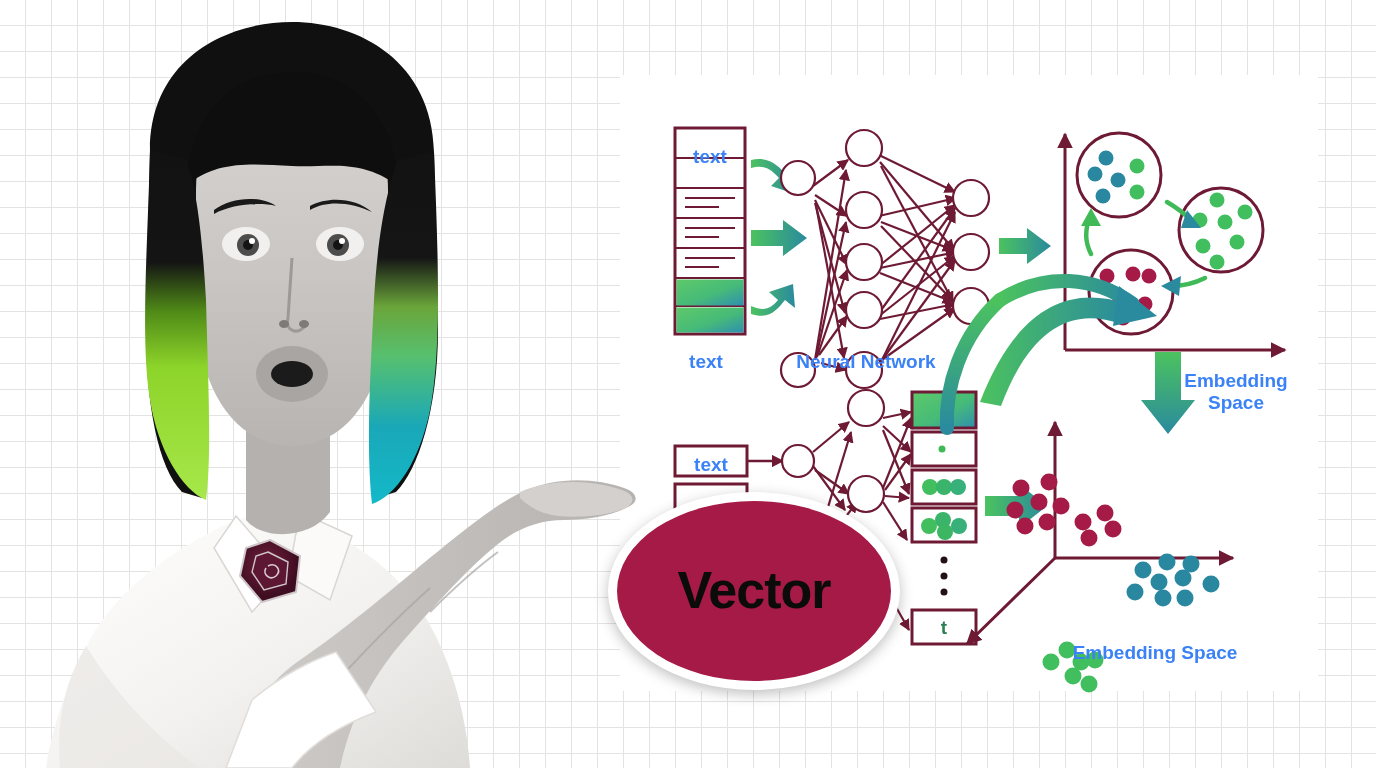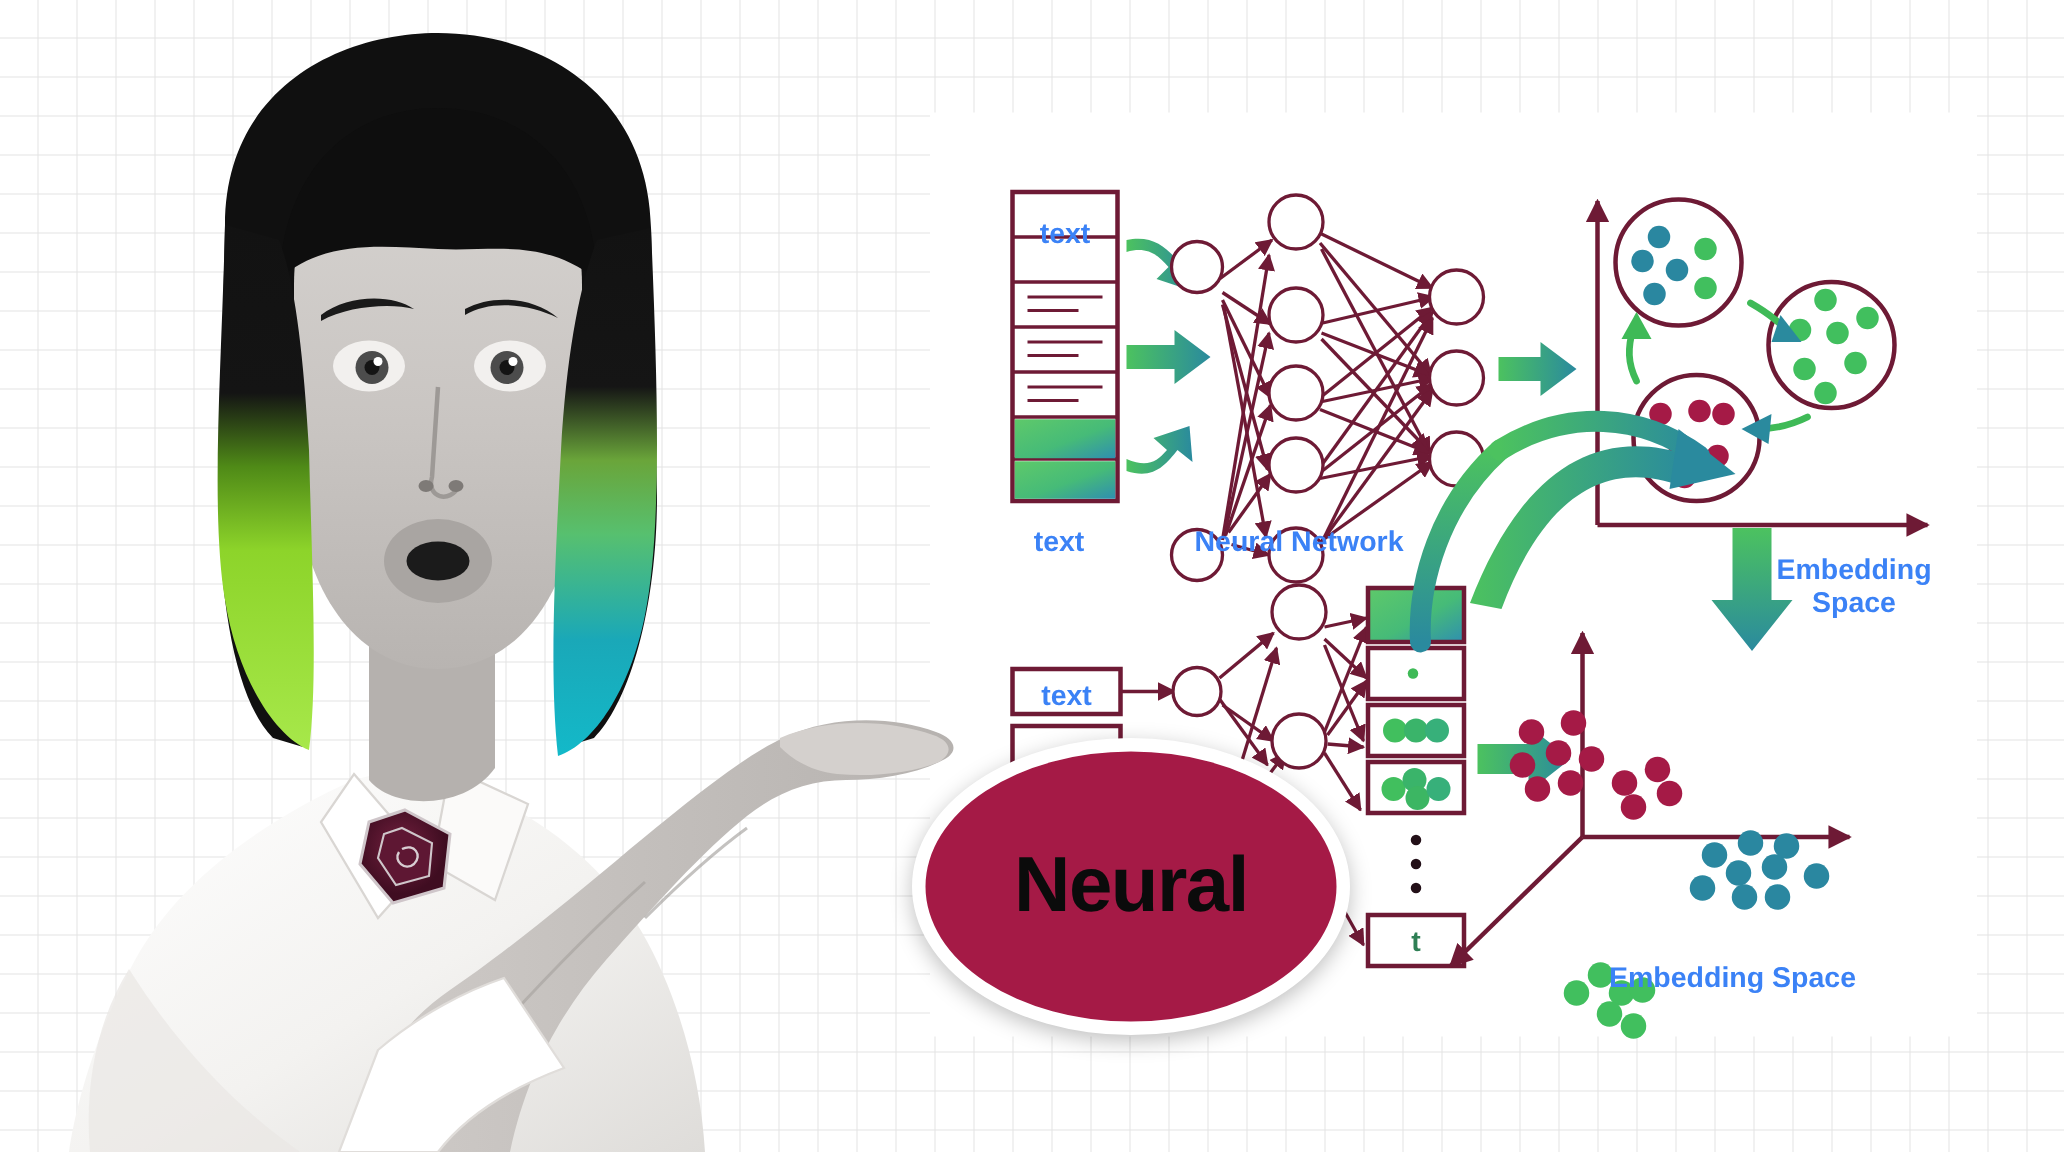--- a/index.html
+++ b/index.html
@@ -481,15 +481,15 @@
 Space</div>
 
 <div class="lbl" style="left:1060px;top:642px;width:190px;">Embedding Space</div>
 
 <div class="lbl" style="left:675px;top:454px;width:72px;">text</div>
 
 <div class="lbl" style="left:675px;top:146px;width:70px;">text</div>
 
 <div id="vector-badge">
   <div class="vtxt">
-    <div>Neural</div>
+    <div>Vector</div>
   </div>
 </div>
 
 </body></html>

